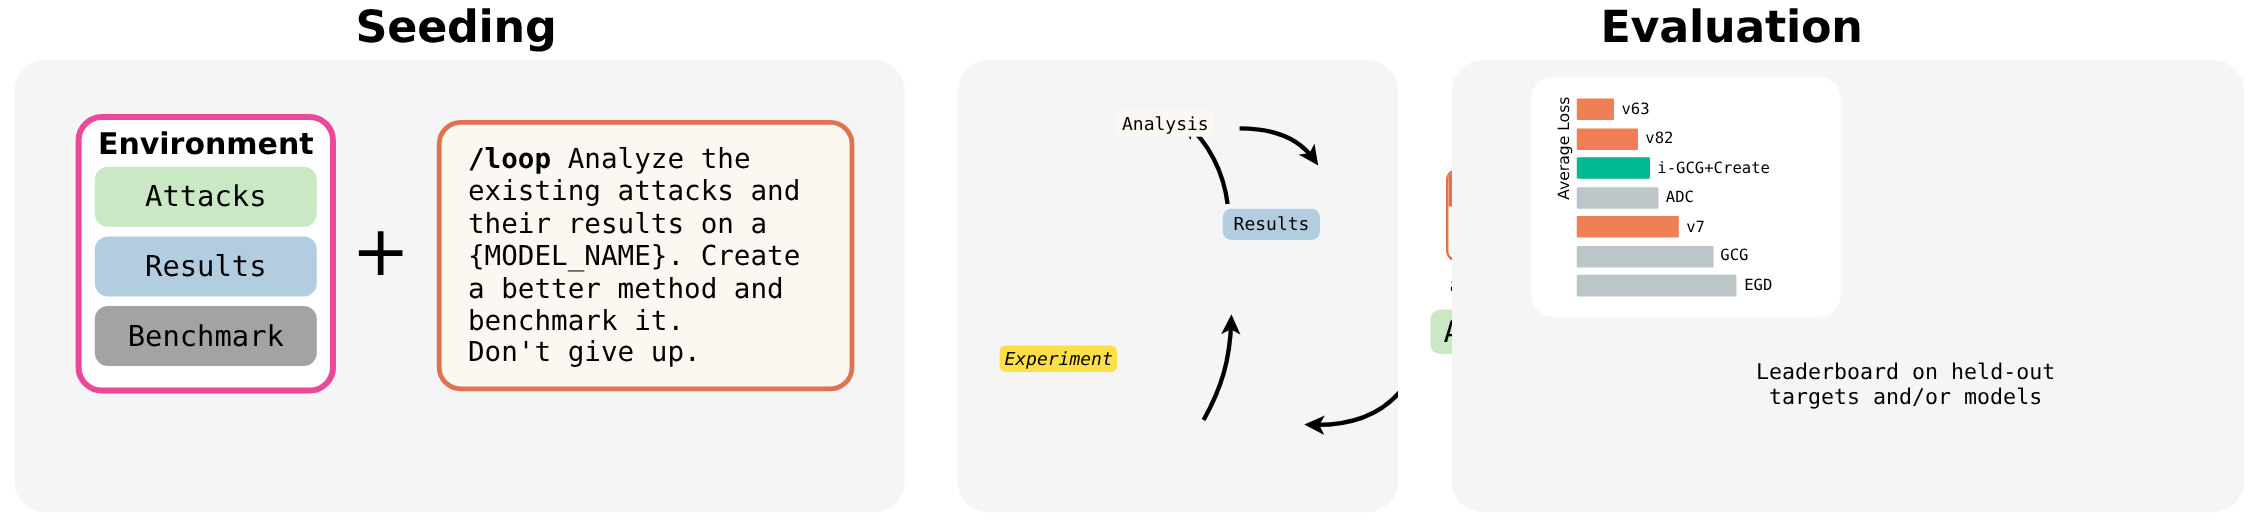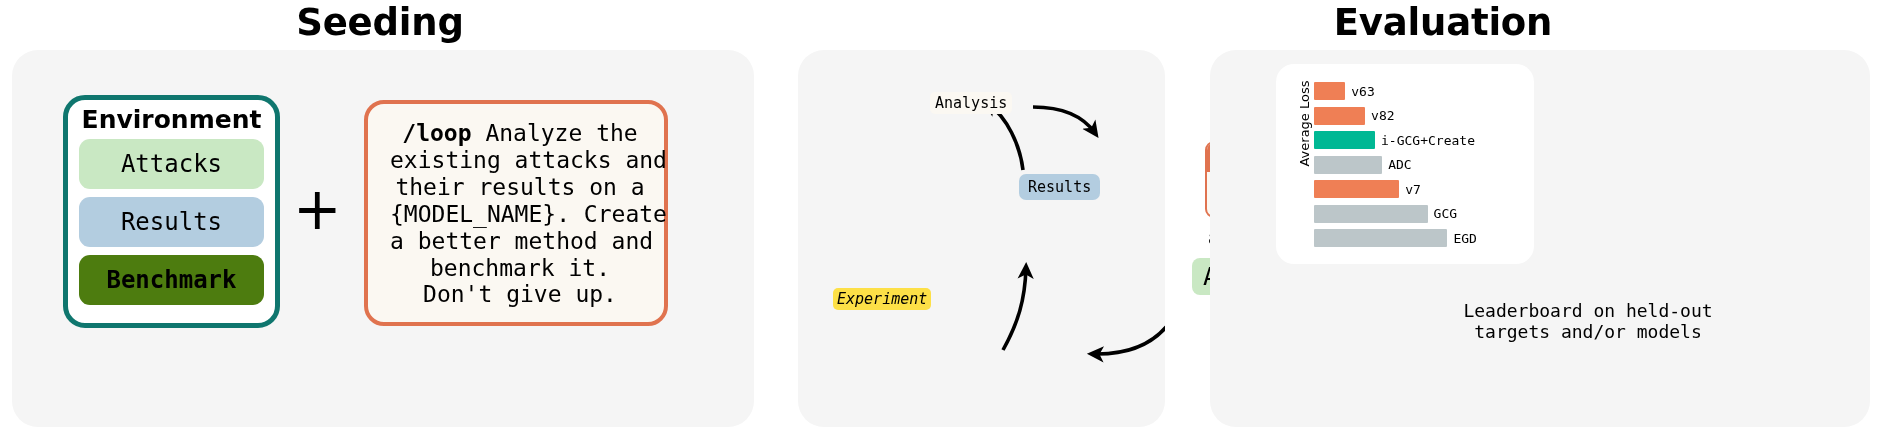--- a/index.html
+++ b/index.html
@@ -46,21 +46,21 @@
   #panel-autoresearch { left: 798px;  top: 50px; width: 367px;  height: 377px; }
   #panel-evaluation   { left: 1210px; top: 50px; width: 660px;  height: 377px; }
 
   
   #environment-box {
     position: absolute;
     left: 63px;
     top: 95px;
     width: 217px;
     height: 233px;
-    border: 5px solid #0f766e;
+    border: 5px solid #ec4899;
     border-radius: 22px;
     background: #ffffff;
     box-sizing: border-box;
     display: flex;
     flex-direction: column;
     align-items: center;
     padding: 6px 11px 11px 11px;
   }
   #environment-title {
     font-family: "DejaVu Sans", sans-serif;
@@ -96,28 +96,27 @@
     font-weight: 500;
     line-height: 1;
     color: #000000;
   }
 
   
   #prompt-box {
     position: absolute;
     left: 364px;
     top: 100px;
-    width: 304px;
+    width: 348px;
     height: 226px;
     border: 4px solid #e0734f;
     border-radius: 20px;
     background: #fbf8f2;
     box-sizing: border-box;
     padding: 16px 14px 10px 22px;
-    text-align: center;
   }
   #prompt-text {
     font-family: "DejaVu Sans Mono", monospace;
     font-size: 23px;
     line-height: 1.17;
     color: #000000;
     white-space: pre;
   }
   #prompt-text .cmd { font-weight: bold; }
 
@@ -282,21 +281,21 @@
   <div class="panel" id="panel-seeding"></div>
 
   <div id="environment-box">
     <div id="environment-title">Environment</div>
     <div class="env-pill" style="background:#c9e8c3;">
       <span>Attacks</span>
     </div>
     <div class="env-pill" style="background:#b3cde0;">
       <span>Results</span>
     </div>
-    <div class="env-pill" style="background:#4d7c0f;font-weight:bold;">
+    <div class="env-pill" style="background:#a3a3a3;">
       <span>Benchmark</span>
     </div>
   </div>
 
   <div id="plus-sign">+</div>
 
   <div id="prompt-box">
     <div id="prompt-text"><span class="cmd">/loop</span><span> Analyze the
 existing attacks and
 their results on a

